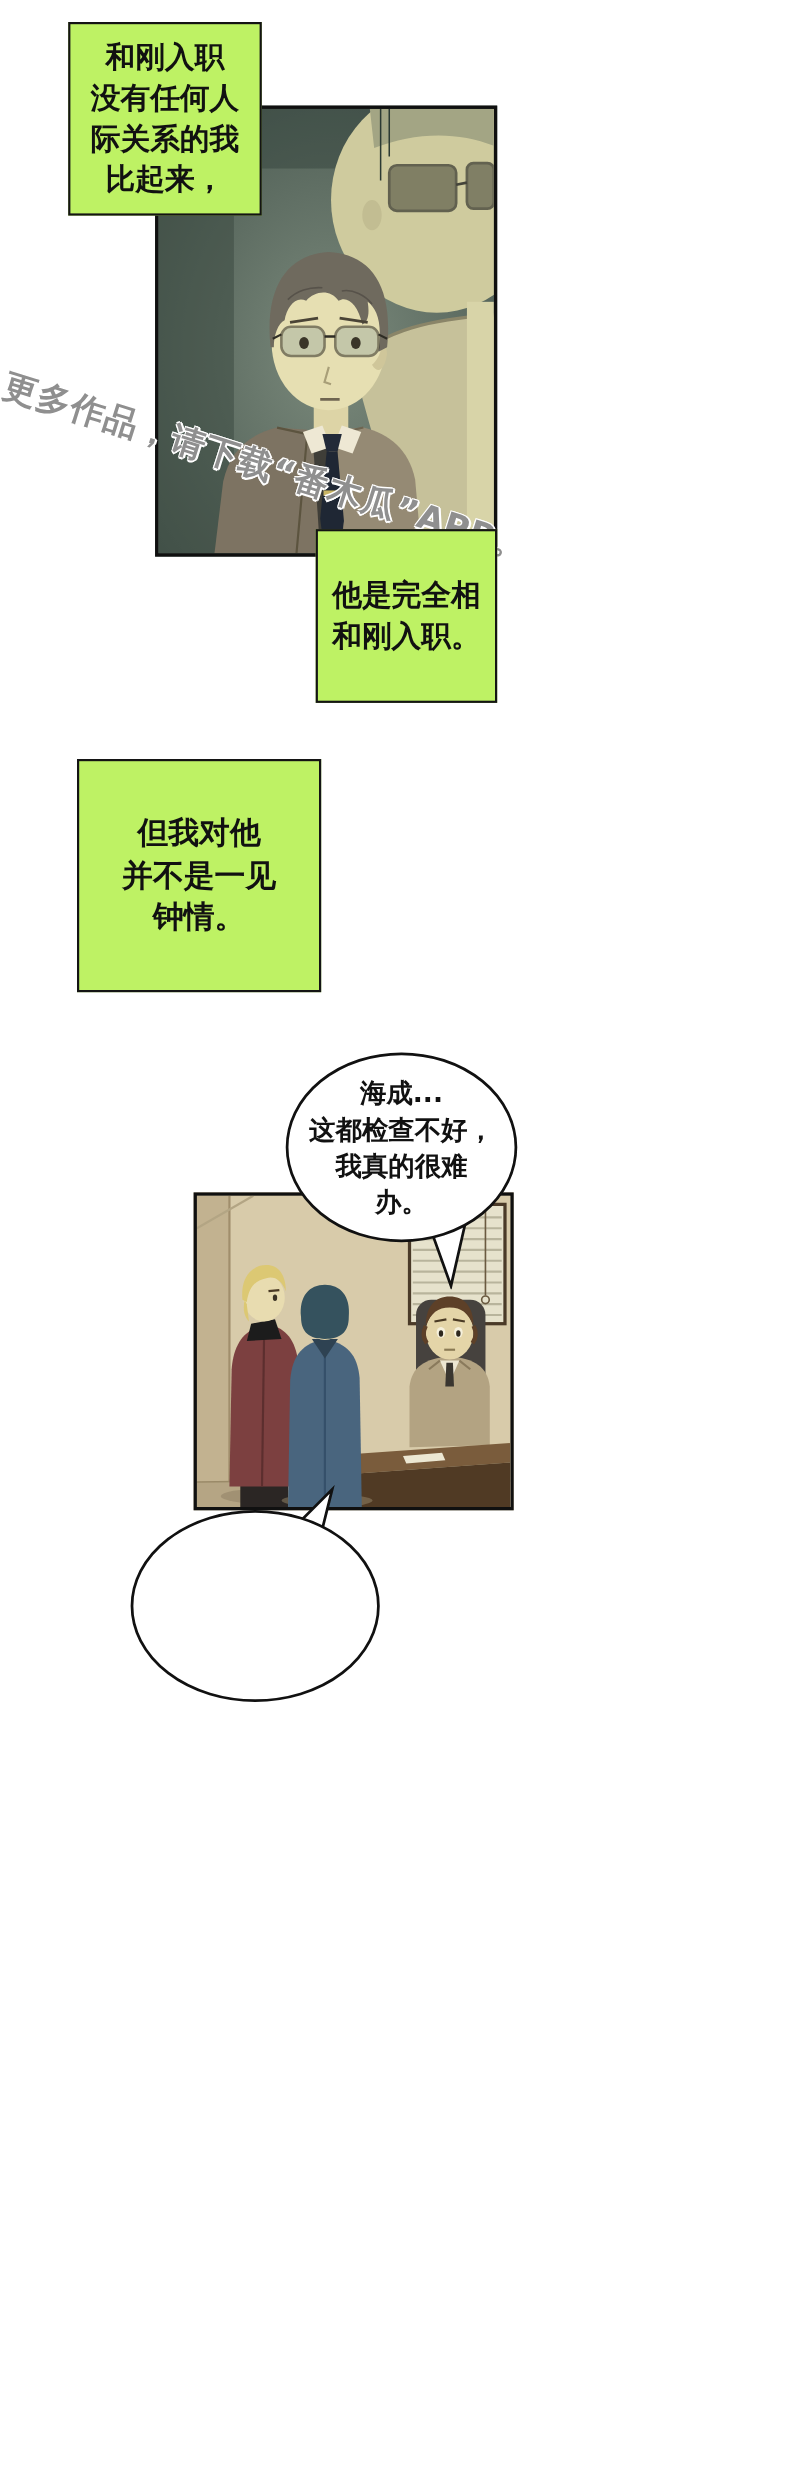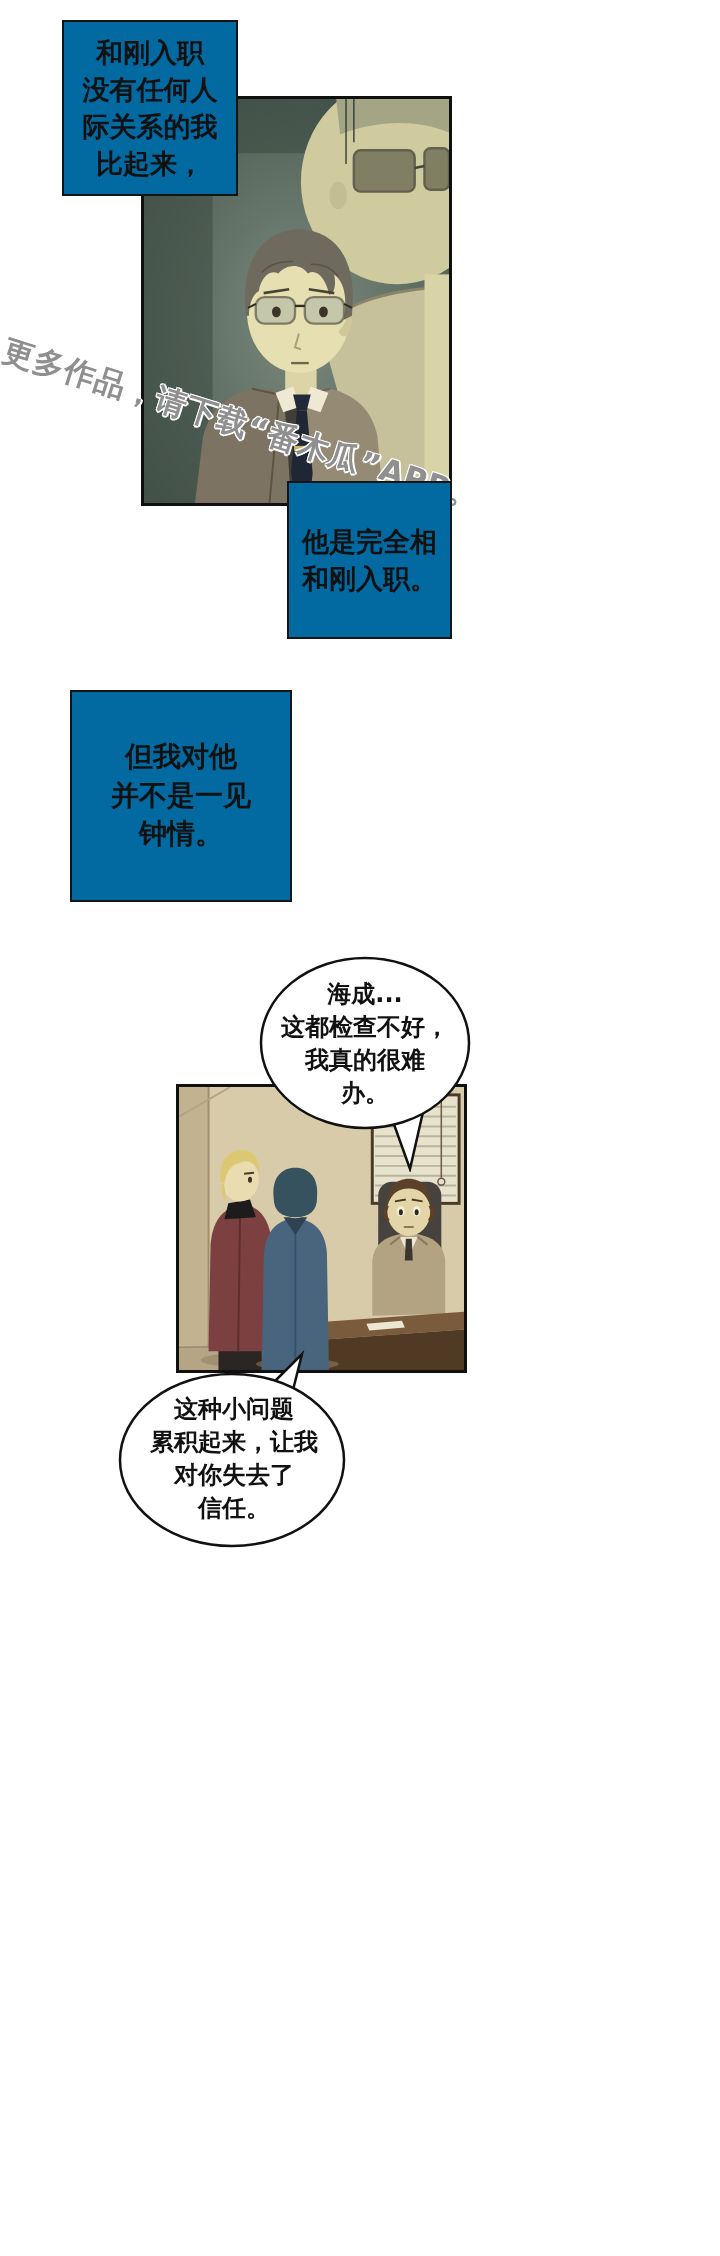--- a/index.html
+++ b/index.html
@@ -21,21 +21,21 @@
     overflow: hidden;
     background: #4b5b52;
   }
   .panel svg { display: block; width: 100%; height: 100%; }
 
   #panel-1 { left: 141px; top: 96px; width: 311px; height: 410px; }
   #panel-2 { left: 176px; top: 1084px; width: 291px; height: 289px; background: #d8cbaa; }
 
   .caption {
     position: absolute;
-    background: #0369a1;
+    background: #bef264;
     border: 2px solid #141414;
     display: flex;
     align-items: center;
     justify-content: center;
     text-align: center;
     z-index: 6;
   }
   .caption-text, .bubble-text {
     white-space: pre-line;
     font-weight: 700;
@@ -268,19 +268,15 @@
 这都检查不好，
 我真的很难
 办。</div>
   </div>
 
   <div class="bubble" id="bubble-2">
     <svg width="232" height="200" viewBox="0 0 232 200">
       <path d="M148,40 L184,4 L172,52 Z" fill="#ffffff" stroke="#111111" stroke-width="2.5"></path>
       <ellipse cx="114" cy="110" rx="112" ry="86" fill="#ffffff" stroke="#111111" stroke-width="2.5"></ellipse>
     </svg>
-    <div class="bubble-text">这种小问题
-累积起来，让我
-对你失去了
-信任。</div>
   </div>
 
 </div>
 
 </body></html>

